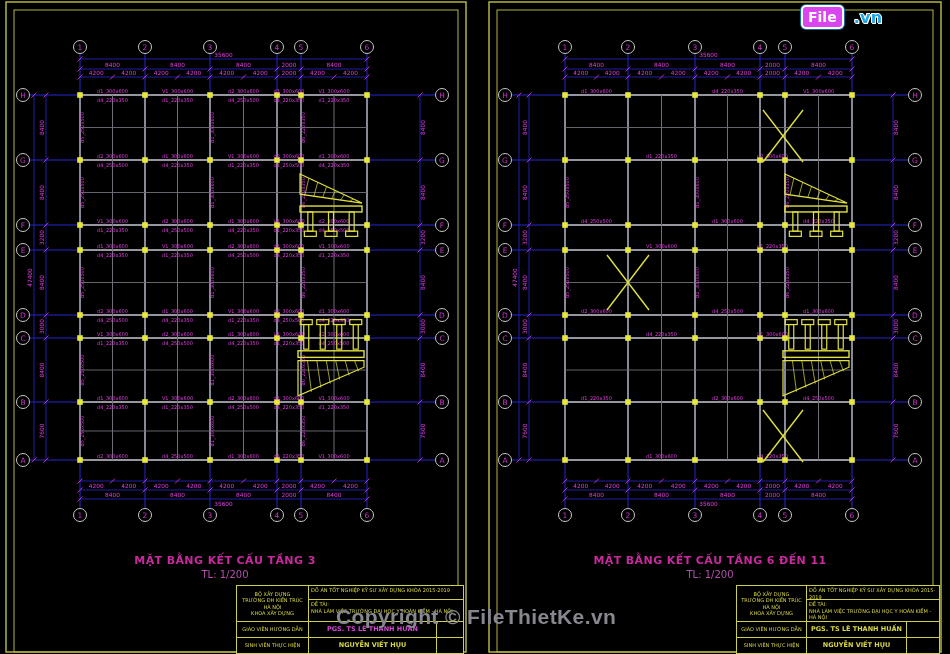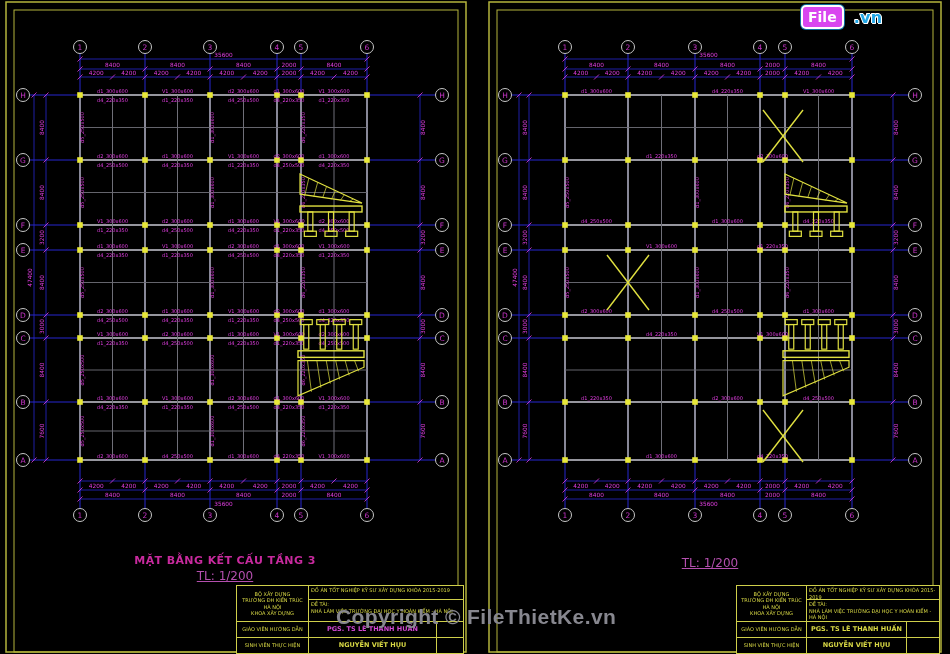--- a/index.html
+++ b/index.html
@@ -3,21 +3,21 @@
 <meta charset="utf-8">
 <style>
   html,body{margin:0;padding:0;background:#000;}
   .canvas{position:relative;width:950px;height:654px;background:#000;overflow:hidden;
           font-family:"DejaVu Sans",sans-serif;}
   #cad{position:absolute;left:0;top:0;}
   #cad text{font-family:"DejaVu Sans",sans-serif;}
 
   .sheet-title{position:absolute;text-align:center;pointer-events:none;}
   .sheet-title .t{font-weight:bold;font-size:11px;letter-spacing:.4px;color:#c82a9e;}
-  .sheet-title .s{font-size:12px;margin-top:2px;color:#b44fae;text-decoration:underline;}
+  .sheet-title .s{font-size:10px;margin-top:2px;color:#b44fae;}
 
   .tblock{position:absolute;display:grid;border:1px solid #cfcf4a;color:#d8d845;
           font-size:5px;line-height:1.3;background:#000;}
   .tblock .cell{overflow:hidden;padding:1px 2px;}
   .br{border-right:1px solid #cfcf4a;text-align:right;}
   .bt{border-top:1px solid #cfcf4a;}
   .bb{border-bottom:1px solid #cfcf4a;}
   .org{grid-row:1/3;grid-column:1;text-align:center;display:flex;flex-direction:column;justify-content:center;}
   .project{grid-row:1;grid-column:2/4;}
   .topic{grid-row:2;grid-column:2/4;}
@@ -764,20 +764,21 @@
           <text x="915" y="462.6" fill="#c835c8" font-size="7.5" text-anchor="middle">A</text>
         </g>
       </g>
     </svg>
 
   <div class="sheet-title" style="left:60px;top:554px;width:330px;">
     <div class="t">MẶT BẰNG KẾT CẤU TẦNG 3</div>
     <div class="s">TL: 1/200</div>
   </div>
   <div class="sheet-title" style="left:545px;top:554px;width:330px;">
+    <div class="t">MẶT BẰNG KẾT CẤU TẦNG 6 ĐẾN 11</div>
     <div class="s">TL: 1/200</div>
   </div>
 
   <div class="tblock tb-left" style="left:236px;top:585px;width:226px;height:67px;grid-template-columns:72px 128px 26px;grid-template-rows:14px 21px 16px 16px;">
     <div class="cell org br">
       <div>BỘ XÂY DỰNG</div>
       <div>TRƯỜNG ĐH KIẾN TRÚC</div>
       <div>HÀ NỘI</div>
       <div>KHOA XÂY DỰNG</div>
     </div>

